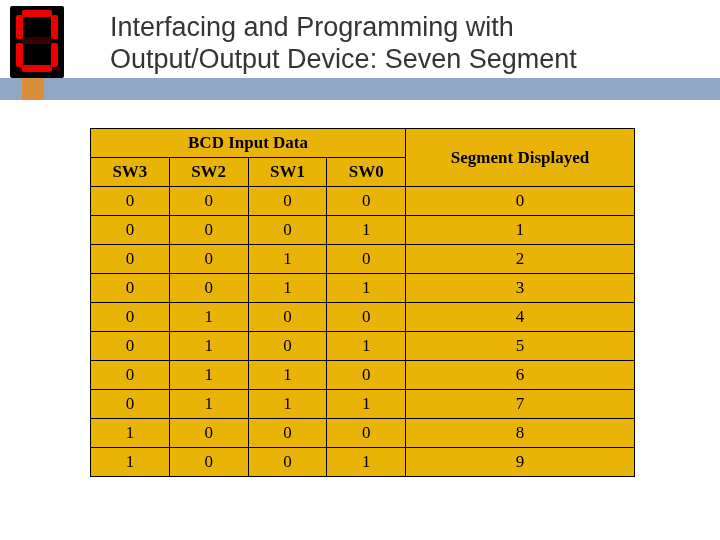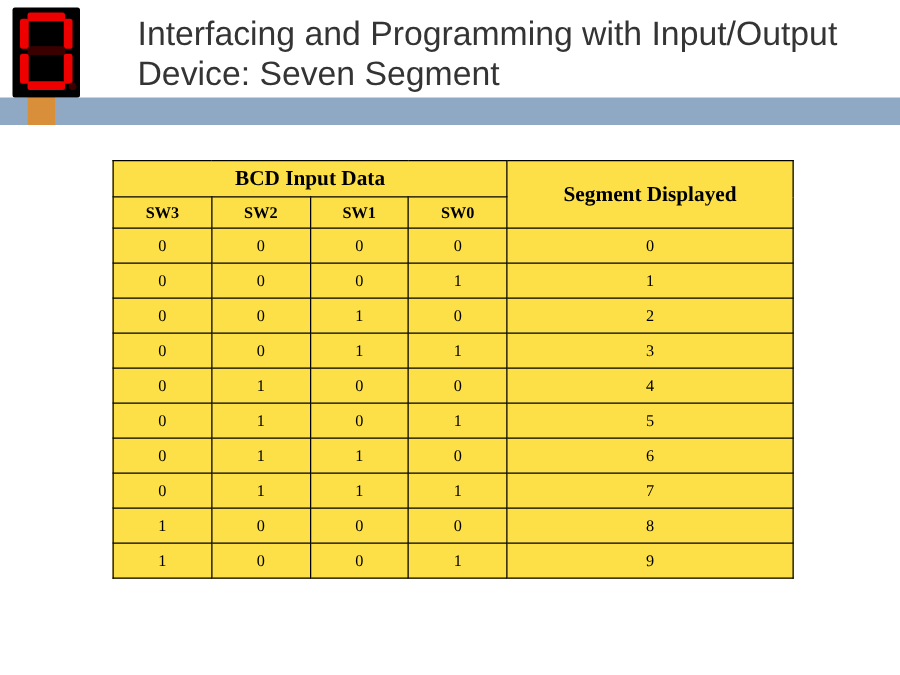--- a/index.html
+++ b/index.html
@@ -73,27 +73,27 @@
   }
   .table-wrap {
     position: absolute;
     top: 128px;
     left: 90px;
     width: 545px;
   }
   table {
     border-collapse: collapse;
     width: 100%;
-    background: #fde047;
+    background: #eab308;
   }
   th, td {
     border: 1.5px solid #000;
     text-align: center;
     font-family: "Times New Roman", Times, serif;
-    font-size: 13px;
+    font-size: 17px;
     padding: 4px 0;
     width: 74px;
   }
   th { font-weight: bold; }
   th.super {
     font-size: 17px;
     border-bottom: 1.5px solid #000;
   }
   th.numeral, td.numeral {
     width: 215px;
@@ -112,21 +112,21 @@
     <div class="seg v f"></div>
     <div class="seg v b"></div>
     <div class="seg h g dim"></div>
     <div class="seg v e"></div>
     <div class="seg v c"></div>
     <div class="seg h d"></div>
     <div class="dot"></div>
   </div>
 </div>
 
-<div class="title">Interfacing and Programming with Input/Output Device: Seven Segment</div>
+<div class="title">Interfacing and Programming with Output/Output Device: Seven Segment</div>
 
 <div class="table-wrap">
   <table>
     <thead>
       <tr>
         <th class="super" colspan="4">BCD Input Data</th>
         <th class="super numeral" rowspan="2">Segment Displayed</th>
       </tr>
       <tr>
         <th>SW3</th>

